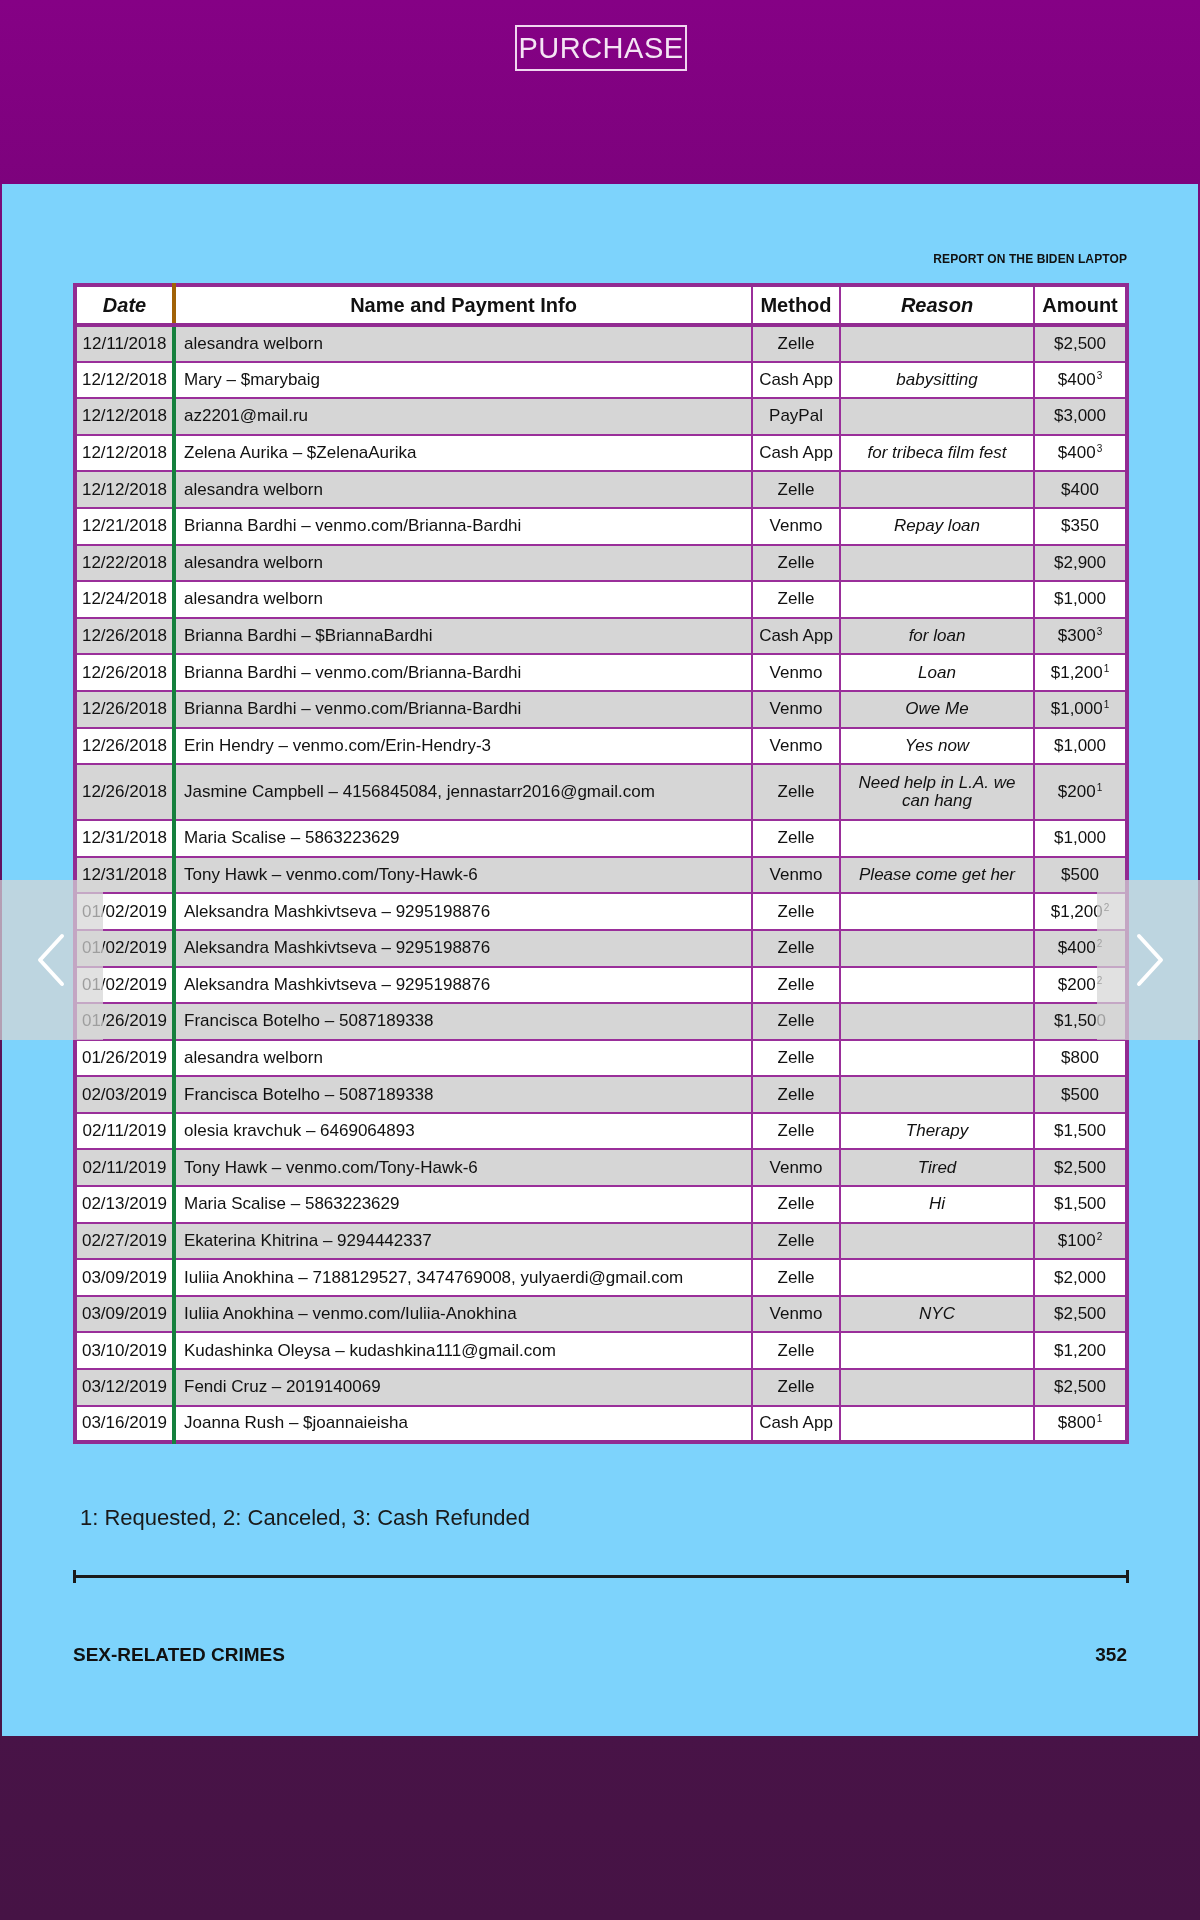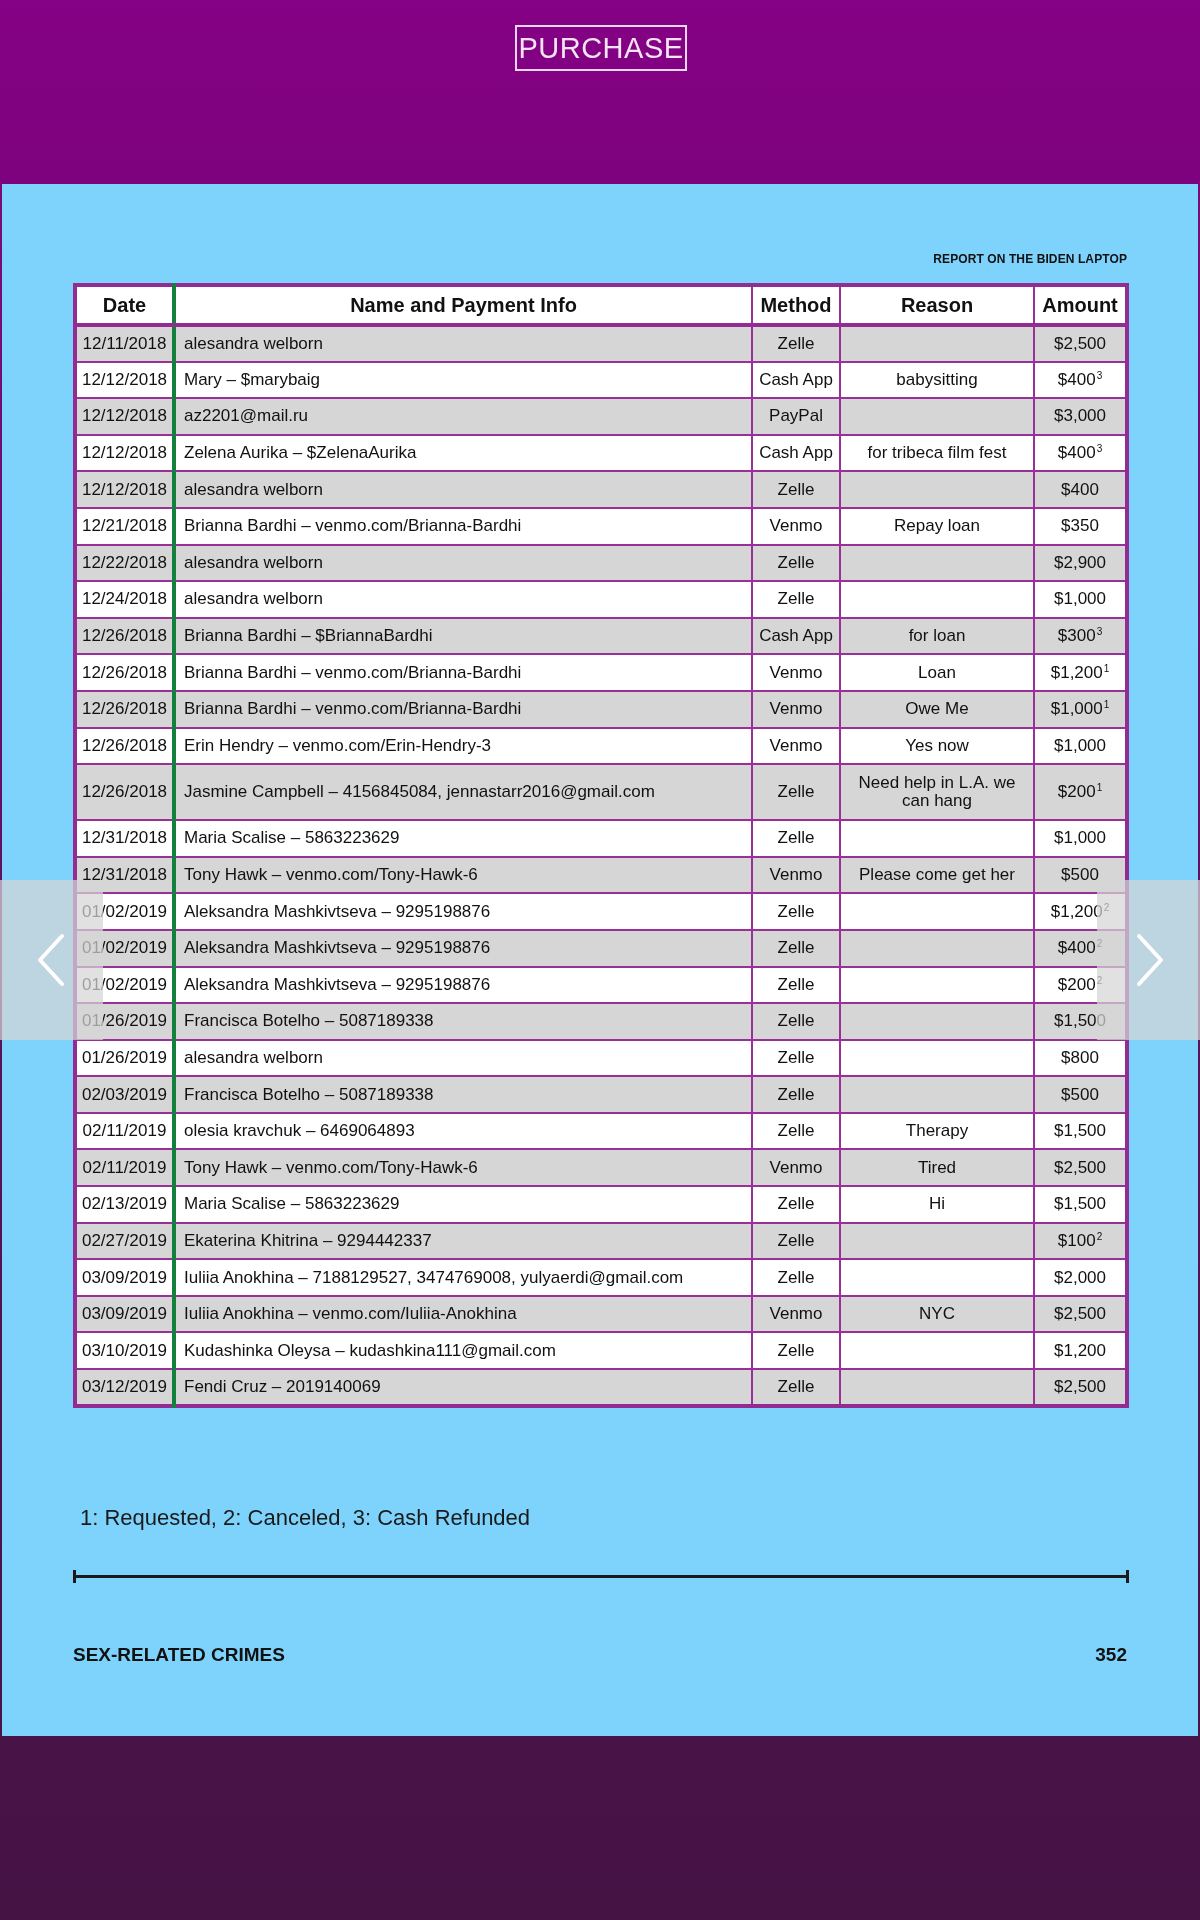--- a/index.html
+++ b/index.html
@@ -35,26 +35,26 @@
   table.ledger th, table.ledger td {
     border: 2px solid #9a2f9a;
     padding: 0 8px;
     height: 33px;
   }
   table.ledger thead th {
     background: #fff; font-weight: bold; font-size: 20px; height: 36px;
     border-bottom: 4px solid #922b92;
   }
   table.ledger th.c-date, table.ledger td.c-date { width: 87px; text-align: center; padding: 0 4px; }
-  table.ledger th.c-date { border-right: 4px solid #15803d; }
+  table.ledger th.c-date { border-right: 4px solid #a16207; font-style: italic; }
   table.ledger td.c-date { border-right: 4px solid #15803d; }
   table.ledger th.c-name { text-align: center; }
   table.ledger td.c-name { text-align: left; }
   table.ledger .c-method { width: 78px; text-align: center; padding: 0 4px; }
-  table.ledger .c-reason { width: 176px; text-align: center; padding: 0 8px; line-height: 18px; }
+  table.ledger .c-reason { width: 176px; text-align: center; padding: 0 8px; line-height: 18px; font-style: italic; }
   table.ledger .c-amount { width: 82px; text-align: center; padding: 0 4px; }
   table.ledger tbody tr { height: 36.6px; }
   table.ledger tbody tr.tall { height: 56px; }
   table.ledger tbody tr:nth-child(odd) td { background: #d6d6d6; }
   table.ledger tbody tr:nth-child(even) td { background: #ffffff; }
   .sup { font-size: 10px; vertical-align: 6px; margin-left: 1px; }
   .footnote {
     position: absolute; left: 78px; top: 1321px; font-size: 22px; color: #1a1a1a;
   }
   .rule {
@@ -298,20 +298,27 @@
           <td class="c-reason"></td>
           <td class="c-amount"><span>$1,200</span></td>
         </tr>
         <tr>
           <td class="c-date">03/12/2019</td>
           <td class="c-name">Fendi Cruz – 2019140069</td>
           <td class="c-method">Zelle</td>
           <td class="c-reason"></td>
           <td class="c-amount"><span>$2,500</span></td>
         </tr>
+        <tr>
+          <td class="c-date">03/16/2019</td>
+          <td class="c-name">Joanna Rush – $joannaieisha</td>
+          <td class="c-method">Cash App</td>
+          <td class="c-reason"></td>
+          <td class="c-amount"><span>$800</span><span class="sup">1</span></td>
+        </tr>
       </tbody>
   </table>
 
   <div class="footnote">1: Requested, 2: Canceled, 3: Cash Refunded</div>
   <div class="rule"></div>
   <div class="section-name">SEX-RELATED CRIMES</div>
   <div class="page-number">352</div>
 </div>
 
 <div class="nav left">

